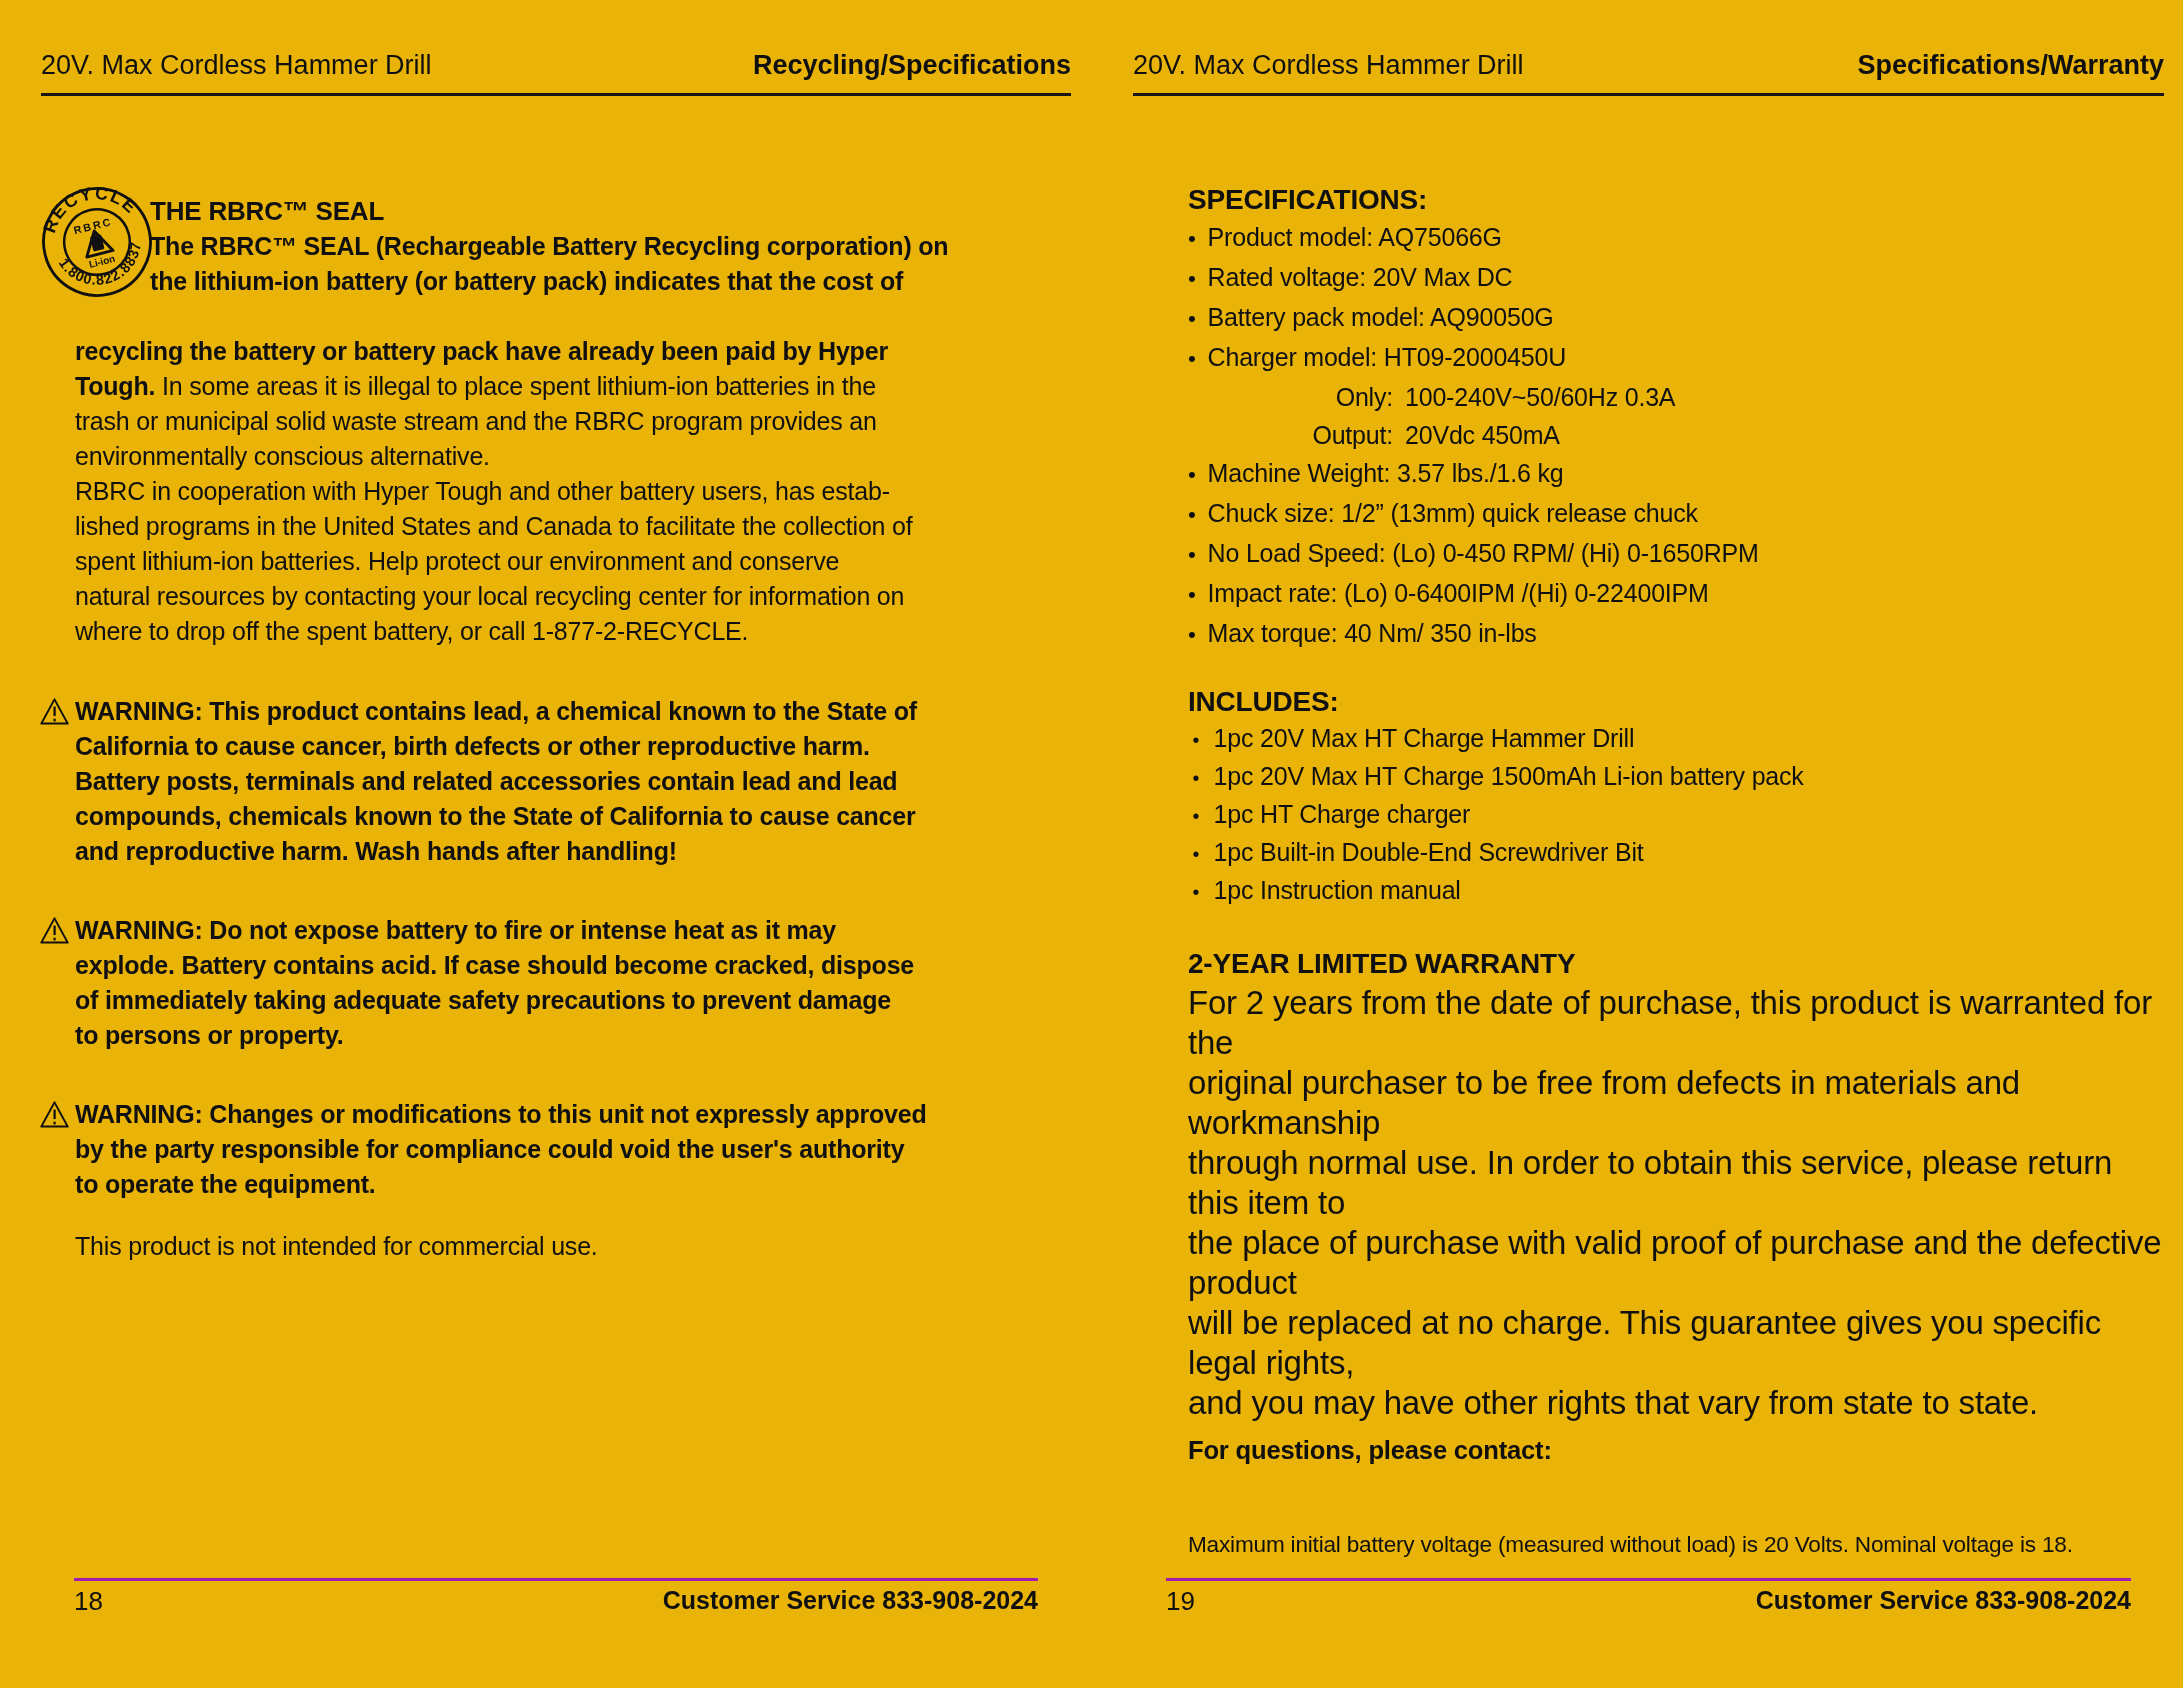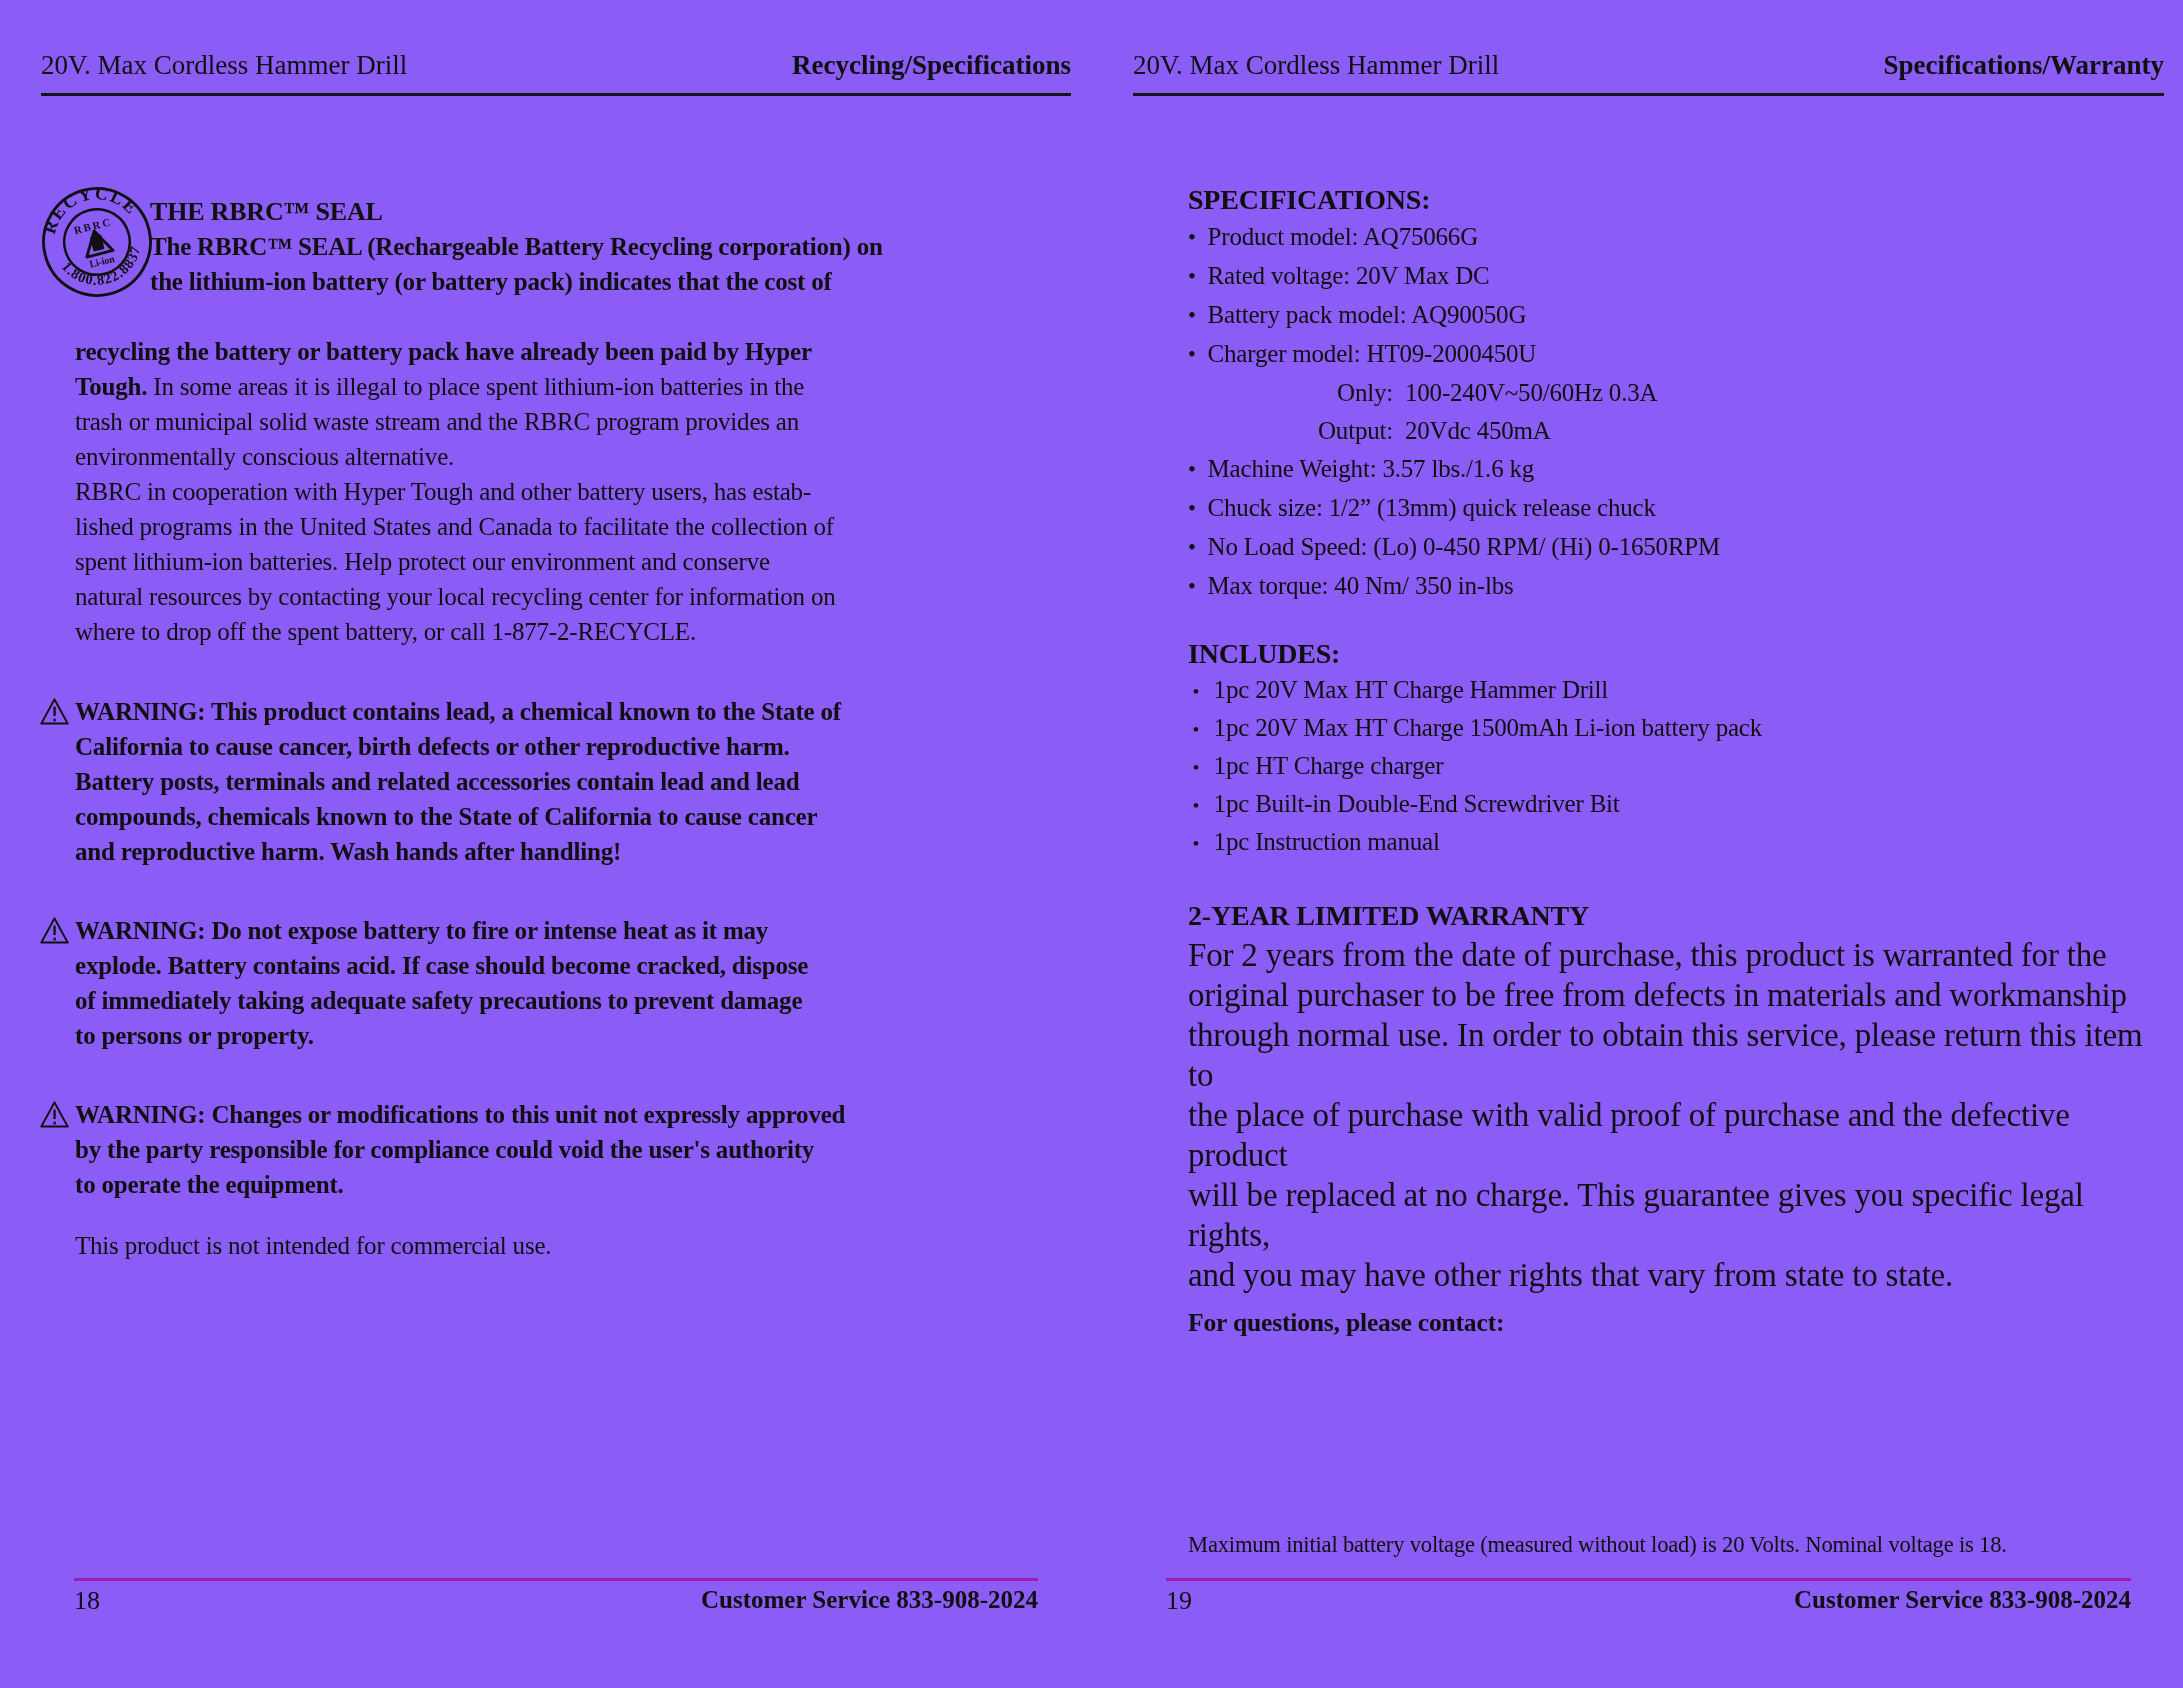--- a/index.html
+++ b/index.html
@@ -1,19 +1,19 @@
 <!DOCTYPE html>
 <html style="font-size:12px"><head>
 <meta charset="utf-8">
 <style>
   * { margin:0; padding:0; box-sizing:border-box; }
   html,body { background:#ffffff; }
   .canvas {
-    position:relative; width:2183px; height:1689px; background:#8b5cf6;
-    font-family:Liberation Serif, serif; color:#101010;
+    position:relative; width:2183px; height:1689px; background:#eab308;
+    font-family:Liberation Sans, sans-serif; color:#101010;
     letter-spacing:-0.2px; overflow:hidden;
   }
   .page { position:absolute; top:0; height:1689px; }
   #page-left  { left:41px;  width:1030px; }
   #page-right { left:1133px; width:1031px; }
 
   .page-header {
     position:absolute; top:50px; left:0; right:0;
     display:flex; justify-content:space-between; align-items:baseline;
     padding-bottom:12px; border-bottom:3px solid #161616;
@@ -188,20 +188,21 @@
         <div class="spec-item"><span class="bullet">•</span><span>Rated voltage: 20V Max DC</span></div>
         <div class="spec-item"><span class="bullet">•</span><span>Battery pack model: AQ90050G</span></div>
         <div class="spec-item"><span class="bullet">•</span><span>Charger model: HT09-2000450U</span></div>
 
         <div class="spec-sub"><span class="sub-label">Only:</span><span class="sub-value">100-240V~50/60Hz 0.3A</span></div>
         <div class="spec-sub"><span class="sub-label">Output:</span><span class="sub-value">20Vdc 450mA</span></div>
 
         <div class="spec-item"><span class="bullet">•</span><span>Machine Weight: 3.57 lbs./1.6 kg</span></div>
         <div class="spec-item"><span class="bullet">•</span><span>Chuck size: 1/2” (13mm) quick release chuck</span></div>
         <div class="spec-item"><span class="bullet">•</span><span>No Load Speed: (Lo) 0-450 RPM/ (Hi) 0-1650RPM</span></div>
+        <div class="spec-item"><span class="bullet">•</span><span>Impact rate: (Lo) 0-6400IPM /(Hi) 0-22400IPM</span></div>
         <div class="spec-item"><span class="bullet">•</span><span>Max torque: 40 Nm/ 350 in-lbs</span></div>
       </div>
 
       <div class="includes-head">INCLUDES:</div>
 
       <div class="includes-list">
         <div class="include-item"><span class="bullet">•</span><span>1pc 20V Max HT Charge Hammer Drill</span></div>
         <div class="include-item"><span class="bullet">•</span><span>1pc 20V Max HT Charge 1500mAh Li-ion battery pack</span></div>
         <div class="include-item"><span class="bullet">•</span><span>1pc HT Charge charger</span></div>
         <div class="include-item"><span class="bullet">•</span><span>1pc Built-in Double-End Screwdriver Bit</span></div>

